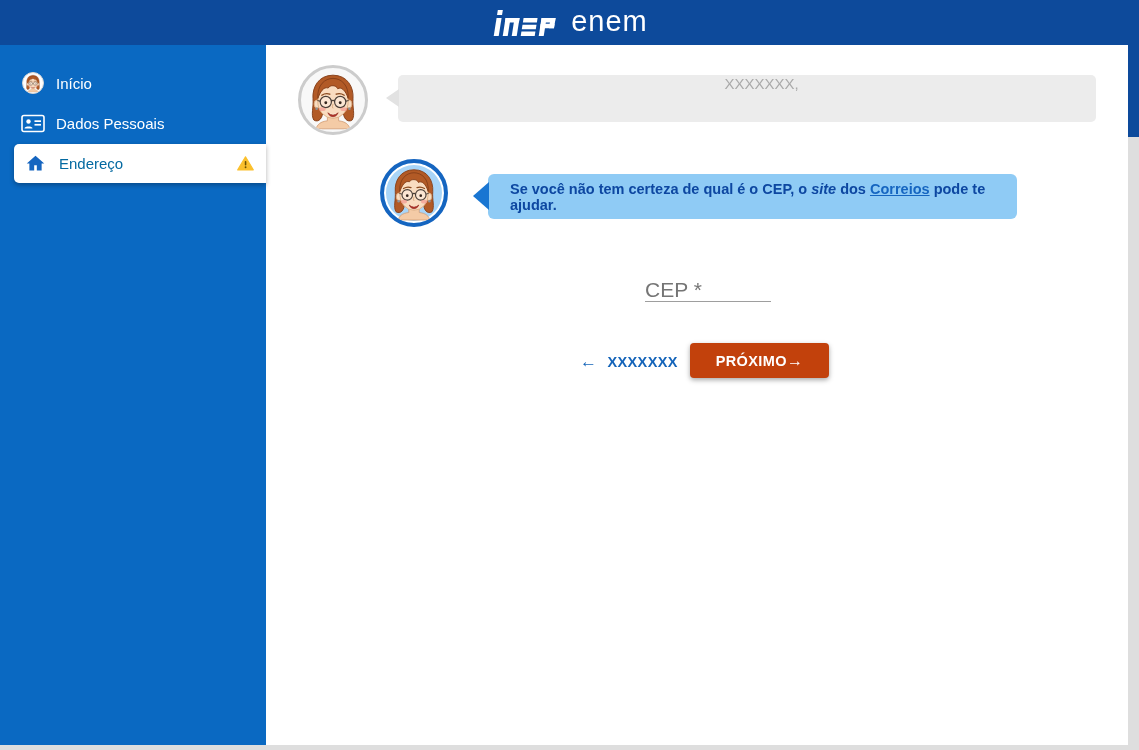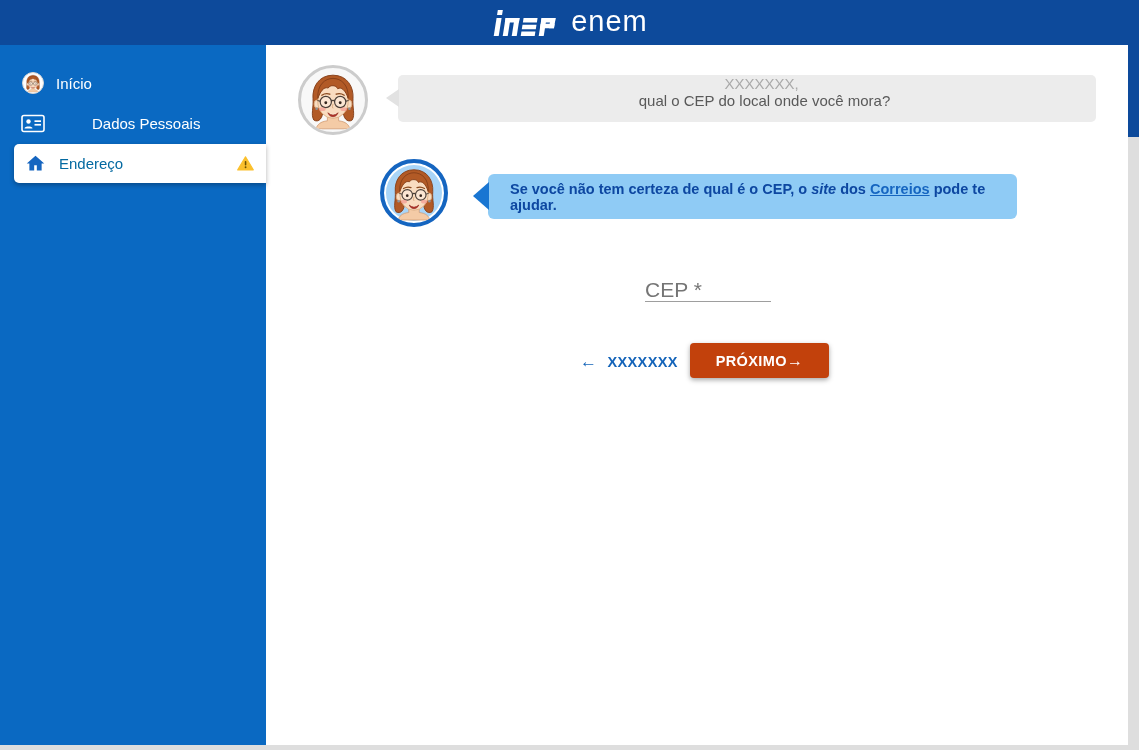--- a/index.html
+++ b/index.html
@@ -12,21 +12,21 @@
             background:#0d4a9b; display:flex; align-items:center; justify-content:center; gap:10px; z-index:30; }
   .logo-inep { display:block; }
   .logo-enem { color:#fff; font-size:29px; font-weight:500; letter-spacing:1px; line-height:1; padding-bottom:3px; }
 
   
   .sidebar { position:absolute; left:0; top:45px; width:266px; height:705px; background:#0a69c2; z-index:10; }
   .side-item { position:absolute; left:0; width:266px; height:28px; display:flex; align-items:center;
                color:#fff; font-size:15px; cursor:pointer;margin-left:6px; }
   .side-item .ic { width:24px; display:flex; justify-content:center; margin-left:15px; margin-right:11px; }
   .side-item.item-inicio  { top:24px; }
-  .side-item.item-dados   { top:64px;gap:36px; }
+  .side-item.item-dados   { top:64px; }
   .side-active { position:absolute; left:14px; top:99px; width:252px; height:39px; background:#fff;
                  border-radius:5px 0 0 5px; box-shadow:0 2px 5px rgba(0,0,0,.3);
                  display:flex; align-items:center; color:#0369a1; font-size:15px; cursor:pointer; }
   .side-active .ic { width:22px; display:flex; justify-content:center; margin-left:10px; margin-right:13px; }
   .side-active .warn { margin-left:auto; margin-right:12px; display:flex; }
 
   .mini-avatar { width:22px; height:22px; border-radius:50%; background:#fdfdfd; border:1px solid #d6d6d6; overflow:hidden; }
   .mini-avatar svg { width:100%; height:100%; display:block; }
 
   
@@ -176,21 +176,20 @@
   <main class="main">
 
     <div class="avatar a1">
       <svg viewBox="0 0 80 80">
           <use href="#face"></use>
         </svg>
     </div>
     <div class="bubble b1">
       <span class="tail"></span>
       <span class="msg-prefix">XXXXXXX,</span>
-      <span>qual o CEP do local onde você mora?</span>
     </div>
 
     <div class="avatar a2">
       <svg viewBox="0 0 80 80">
           <use href="#face"></use>
         </svg>
     </div>
     <div class="bubble b2">
       <span class="tail"></span>
       <span>

